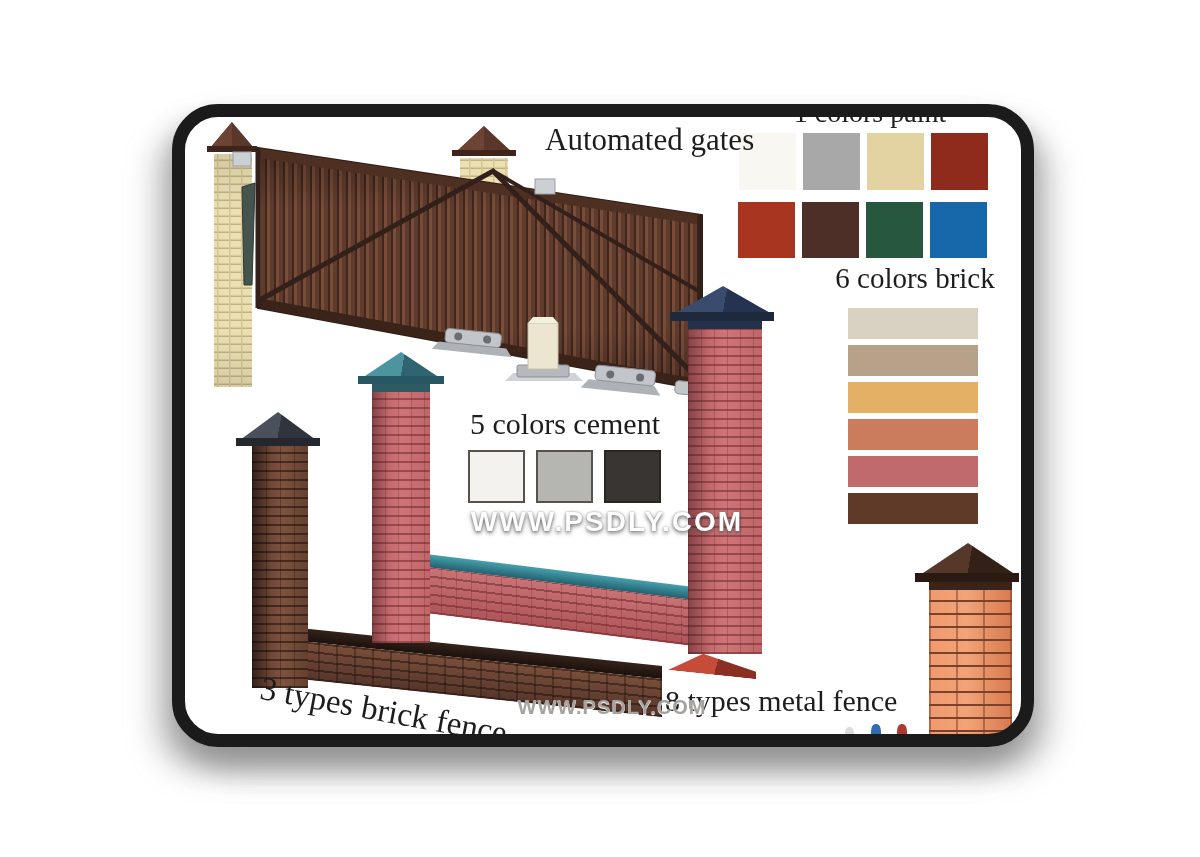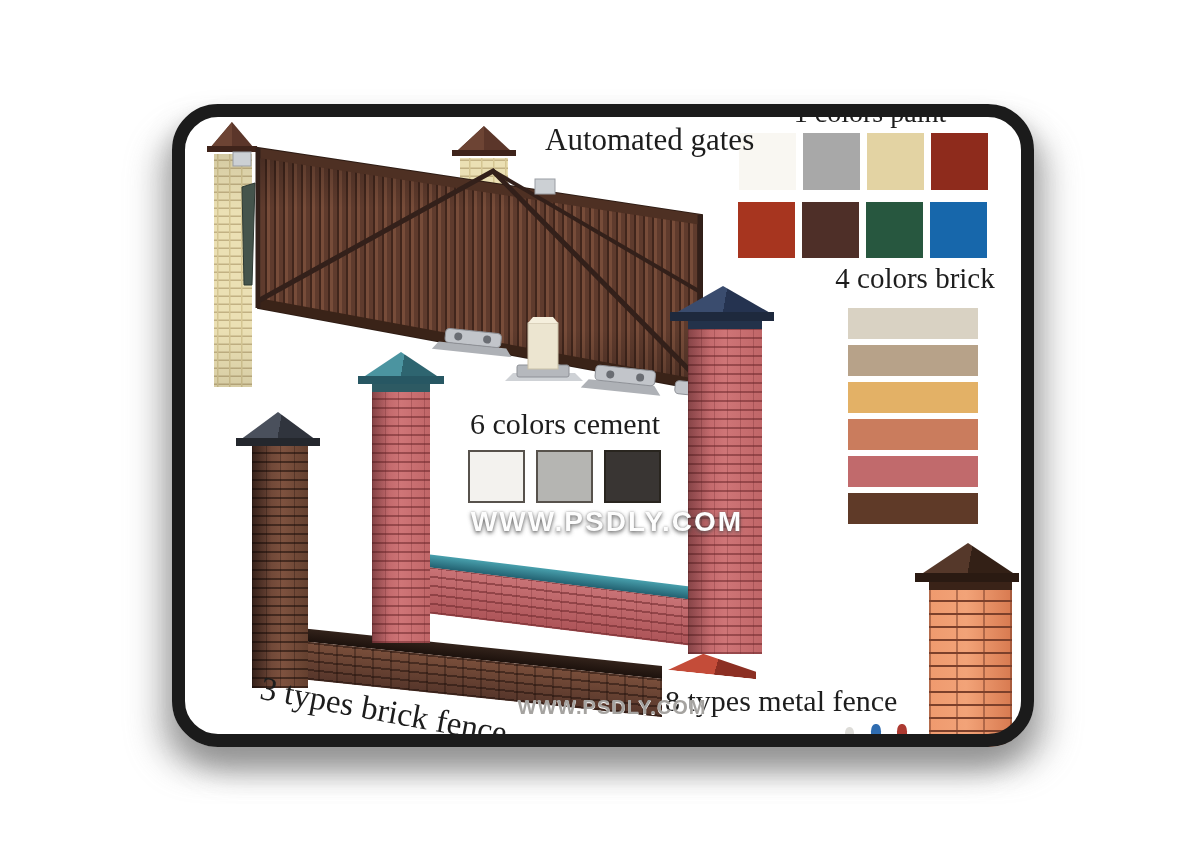--- a/index.html
+++ b/index.html
@@ -205,22 +205,22 @@
       <div class="band band-navy"></div>
       <div class="body body-pink2 brick-pink"></div>
 
       <div class="pyr cap-orange"></div>
       <div class="slab slab-orange"></div>
       <div class="band band-orange"></div>
       <div class="body body-orange"></div>
 
       <div class="h-serif h-automated">Automated gates</div>
       <div class="h-serif h-paint">1 colors paint</div>
-      <div class="h-serif h-brickcolors">4 colors brick</div>
-      <div class="h-serif h-cement">6 colors cement</div>
+      <div class="h-serif h-brickcolors">6 colors brick</div>
+      <div class="h-serif h-cement">5 colors cement</div>
       <div class="h-serif h-brickfence">3 types brick fence</div>
       <div class="h-serif h-metalfence">8 types metal fence</div>
 
       <div class="paint-row r1">
         <div class="paint-cell" style="background: rgb(249, 247, 242);"></div>
         <div class="paint-cell" style="background: rgb(168, 168, 168);"></div>
         <div class="paint-cell" style="background: rgb(227, 211, 163);"></div>
         <div class="paint-cell" style="background: rgb(142, 43, 28);"></div>
       </div>
       <div class="paint-row r2">

